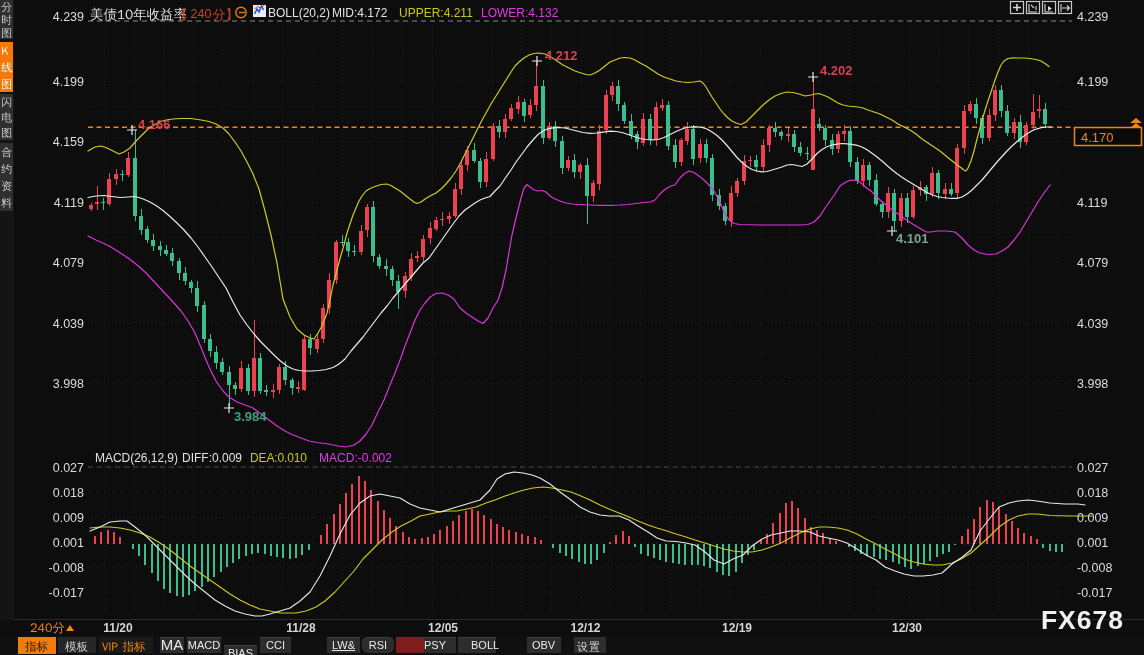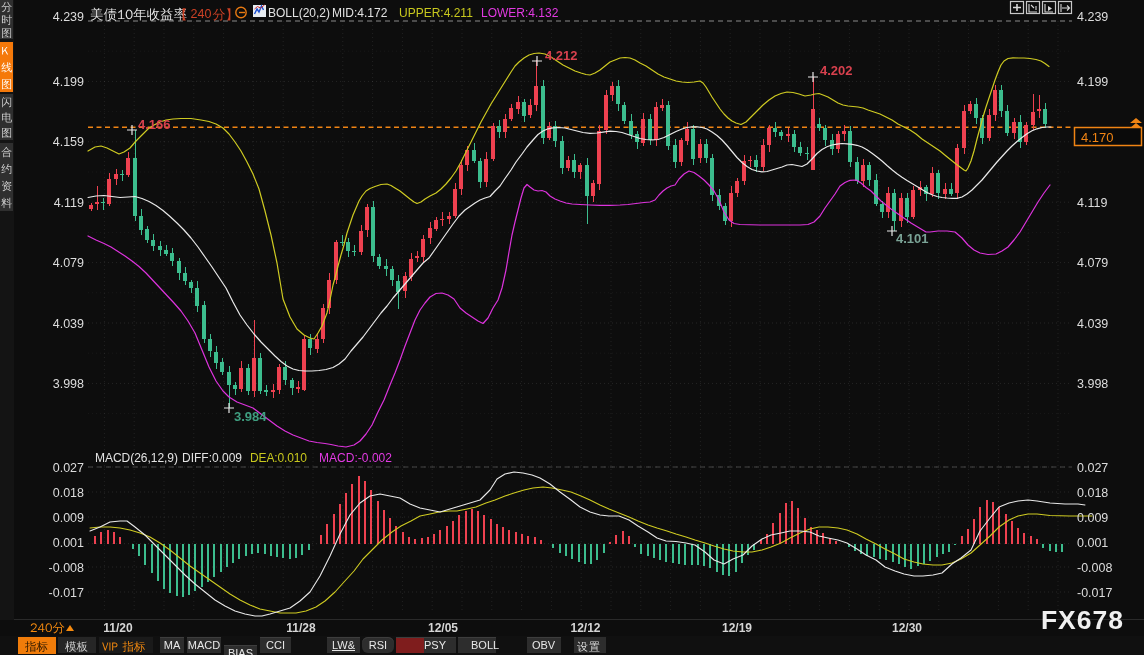--- a/index.html
+++ b/index.html
@@ -618,21 +618,21 @@
     <path transform="translate(1.2,87.86666666666667) scale(0.0107421875,-0.0107421875)" d="M634 -4H848V744H152V-4H592Q466 62 334 117L364 188Q516 125 662 47ZM589 217 531 166 421 291 479 342ZM793 343Q762 315 756 274Q623 296 511 395Q388 288 238 222Q212 256 176 279Q334 335 460 445Q418 491 382 547Q327 469 244 400Q225 432 191 447Q266 506 311.5 575.5Q357 645 397 742Q432 726 470 717Q458 681 442 647H726Q655 533 559 439Q657 363 793 343ZM155 -124Q116 -119 78 -124Q81 -52 81 19V797L919 796V-122H848V-57H152Q153 -90 155 -124ZM428 594Q464 532 506 488Q556 537 596 594Z" fill="#ffffff"></path>
     <path transform="translate(1.2,105.86666666666667) scale(0.0107421875,-0.0107421875)" d="M457 624Q501 619 545 624Q545 510 508 391L517 402L649 287L776 166L719 109L595 228L484 324Q402 115 228 3Q209 45 168 66Q253 119 325.5 203Q398 287 427.5 381.5Q457 476 457 624ZM742 -127Q750 -73 719 -41Q750 -45 791 -45.5Q832 -46 843 -37.5Q854 -29 854 19V703H478Q424 703 371 700Q374 729 371 758Q424 756 478 756H924V-7Q924 -90 859 -113Q804 -131 742 -127ZM152 -135Q113 -131 75 -135Q78 -64 78 7V546Q78 618 75 689Q113 685 152 689Q149 618 149 546V7Q149 -64 152 -135ZM274 626Q218 711 151 785L208 837Q279 758 338 669Z" fill="#cfcfcf"></path>
     <path transform="translate(1.2,121.2) scale(0.0107421875,-0.0107421875)" d="M520 -111Q472 -111 442 -80Q412 -49 412 5V175H150V76H76V689H412L408 842Q449 838 489 842L485 689H842V76H769V175H485V5Q485 -15 495 -29.5Q505 -44 521 -44L868 -43Q887 -43 899 -26Q911 -9 915 17L936 158Q967 136 1006 136L978 -40Q973 -70 959 -90Q945 -110 923 -111ZM485 236H769V404H485ZM412 236V404H150V236ZM485 464H769V629H485ZM412 464V629H150V464Z" fill="#cfcfcf"></path>
     <path transform="translate(1.2,136.53333333333333) scale(0.0107421875,-0.0107421875)" d="M634 -4H848V744H152V-4H592Q466 62 334 117L364 188Q516 125 662 47ZM589 217 531 166 421 291 479 342ZM793 343Q762 315 756 274Q623 296 511 395Q388 288 238 222Q212 256 176 279Q334 335 460 445Q418 491 382 547Q327 469 244 400Q225 432 191 447Q266 506 311.5 575.5Q357 645 397 742Q432 726 470 717Q458 681 442 647H726Q655 533 559 439Q657 363 793 343ZM155 -124Q116 -119 78 -124Q81 -52 81 19V797L919 796V-122H848V-57H152Q153 -90 155 -124ZM428 594Q464 532 506 488Q556 537 596 594Z" fill="#cfcfcf"></path>
     <path transform="translate(1.2,155.7) scale(0.0107421875,-0.0107421875)" d="M515 772Q648 504 977 429Q943 402 934 360Q844 382 757 432Q754 403 757 374Q699 377 641 377H352Q294 377 235 374Q239 405 235 437Q294 434 352 434H641Q695 434 749 437Q573 540 475 709Q300 449 68 332Q54 375 17 401Q117 449 209 518.5Q301 588 357 670Q410 751 454 840Q491 816 532 801ZM268 -147Q229 -143 190 -147Q193 -71 193 5V264L818 263V-145H747V-65H265Q266 -106 268 -147ZM747 205H264V-7H747Z" fill="#cfcfcf"></path>
     <path transform="translate(1.2,172.7) scale(0.0107421875,-0.0107421875)" d="M670 211Q607 316 532 412L595 461Q673 361 738 251ZM871 564H603Q531 412 450 304Q418 335 373 341Q476 474 529 578Q582 682 621 824Q661 806 704 798L629 622H943V-17Q943 -66 913 -96Q867 -137 756 -132Q768 -82 733 -44Q765 -48 808 -48.5Q851 -49 861 -41Q871 -28 871 15ZM42 -41Q40 11 16 45Q77 48 151.5 60.5Q226 73 397 126L398 76Q234 29 166 5Q98 -19 42 -41ZM213 821Q249 799 292 784Q262 727 199 631L116 507L220 517L251 525Q282 574 303 627Q339 604 381 588Q368 561 347 530Q326 499 248 393Q170 287 143 253L318 274L380 288L378 228L325 225L34 183L27 238Q48 239 61 255Q129 335 214 466L16 438L9 493Q29 494 41 509Q127 636 197 781Q206 801 213 821Z" fill="#cfcfcf"></path>
     <path transform="translate(1.2,189.7) scale(0.0107421875,-0.0107421875)" d="M906 -73 867 -138 705 -44 540 42 574 110 742 22ZM474 170Q476 219 471 262Q508 258 546 262Q540 219 543 170Q543 120 516.5 74Q490 28 449.5 -5.5Q409 -39 357 -66Q269 -114 165 -133Q157 -87 116 -65Q249 -49 351 9Q405 38 439.5 81Q474 124 474 170ZM373 359H780V69H711V309H318L319 183Q320 113 323 43Q286 47 248 43Q251 112 250 182V359Q263 359 270 359Q248 387 215 401Q349 413 452 484.5Q555 556 599 669Q634 647 673 632L657 606Q700 537 765 485Q845 421 974 404Q944 376 939 335Q841 350 760 409Q679 468 619 552Q513 416 373 359ZM511 722H924L933 663Q916 661 907 651L816 538L762 580L836 672H484Q431 583 342 488Q320 517 286 527Q344 587 386.5 654Q429 721 474 825Q507 807 544 797Q530 759 511 722ZM63 409Q121 461 163.5 515Q206 569 273 670L302 636L191 447L141 356Q110 394 63 409ZM261 720 208 666 89 782 141 836Z" fill="#cfcfcf"></path>
     <path transform="translate(1.2,206.7) scale(0.0107421875,-0.0107421875)" d="M138 445Q88 445 38 443Q41 470 38 497Q88 494 138 494H226V702Q226 772 223 841Q260 837 298 841Q295 772 295 702V535Q309 562 322 589L365 679L399 749Q431 728 467 715Q450 680 432 645L383 557L351 496Q326 516 295 518V494H377Q427 494 477 497Q474 470 477 443Q427 445 377 445H295V421L300 426Q387 332 463 229L402 185Q351 254 295 319V17Q295 -53 298 -123Q260 -119 223 -123Q226 -53 226 17V342Q176 205 67 64Q42 91 7 98Q96 206 148 346Q166 395 182 445ZM143 507Q101 608 46 701L111 739Q169 641 213 536ZM637 334Q581 417 513 490L575 537Q646 461 706 373ZM662 555Q600 635 527 704L586 755Q663 682 728 598ZM983 292Q985 265 993 242Q941 236 891 228L839 219V0Q839 -68 843 -136Q802 -132 762 -136Q765 -68 765 0V208L546 172Q495 164 445 154Q443 181 435 204Q486 210 537 218L765 254V692Q765 760 762 828Q802 824 843 828Q839 760 839 692V266Z" fill="#cfcfcf"></path>
   </svg>
 <div style="position:absolute;left:0;top:636px;width:1144px;height:19px;background:#101010">
-    <div style="position:absolute;left:160px;top:1px;width:24px;height:16px;background:#2d2d2d;color:#e8e8e8;text-align:center;font-size:11px;line-height:16px;box-shadow:inset 0 1px 0 #3d3d3d;">MA</div>
+    <div style="position:absolute;left:160px;top:1px;width:24px;height:16px;background:#2d2d2d;color:#e8e8e8;text-align:center;font-size:15px;line-height:16px;box-shadow:inset 0 1px 0 #3d3d3d;">MA</div>
     <div style="position:absolute;left:187px;top:1px;width:34px;height:16px;background:#2d2d2d;color:#e8e8e8;text-align:center;font-size:11px;line-height:16px;box-shadow:inset 0 1px 0 #3d3d3d;">MACD</div>
     <div style="position:absolute;left:224px;top:1px;width:33px;height:16px;background:#2d2d2d;color:#e8e8e8;text-align:center;font-size:11px;line-height:16px;box-shadow:inset 0 1px 0 #3d3d3d;margin-top:8px;">BIAS</div>
     <div style="position:absolute;left:260px;top:1px;width:31px;height:16px;background:#2d2d2d;color:#e8e8e8;text-align:center;font-size:11px;line-height:16px;box-shadow:inset 0 1px 0 #3d3d3d;">CCI</div>
     <div style="position:absolute;left:309px;top:1px;width:32px;height:16px;background:#2d2d2d;color:#e8e8e8;text-align:center;font-size:11px;line-height:16px;box-shadow:inset 0 1px 0 #3d3d3d;margin-top:44px;">KDJ</div>
     <div style="position:absolute;left:327px;top:1px;width:33px;height:16px;background:#2d2d2d;color:#e8e8e8;text-align:center;font-size:11px;line-height:16px;box-shadow:inset 0 1px 0 #3d3d3d;text-decoration:underline;">LW&amp;</div>
     <div style="position:absolute;left:362px;top:1px;width:32px;height:16px;background:#2d2d2d;color:#e8e8e8;text-align:center;font-size:11px;line-height:16px;box-shadow:inset 0 1px 0 #3d3d3d;border-radius:6px;">RSI</div>
     <div style="position:absolute;left:396px;top:1px;width:25px;height:16px;background:#7f1d1d;color:#e8e8e8;text-align:center;font-size:13px;line-height:16px;box-shadow:inset 0 1px 0 #3d3d3d;padding-left:37px;">CR</div>
     <div style="position:absolute;left:424px;top:1px;width:32px;height:16px;background:#2d2d2d;color:#e8e8e8;text-align:left;font-size:11px;line-height:16px;box-shadow:inset 0 1px 0 #3d3d3d;">PSY</div>
     <div style="position:absolute;left:458px;top:1px;width:38px;height:16px;background:#2d2d2d;color:#e8e8e8;text-align:center;font-size:11px;line-height:16px;box-shadow:inset 0 1px 0 #3d3d3d;padding-left:13px;">BOLL</div>
     <div style="position:absolute;left:498px;top:1px;width:27px;height:16px;background:#2d2d2d;color:#e8e8e8;text-align:center;font-size:11px;line-height:16px;box-shadow:inset 0 1px 0 #3d3d3d;margin-left:36px;">VOL</div>

